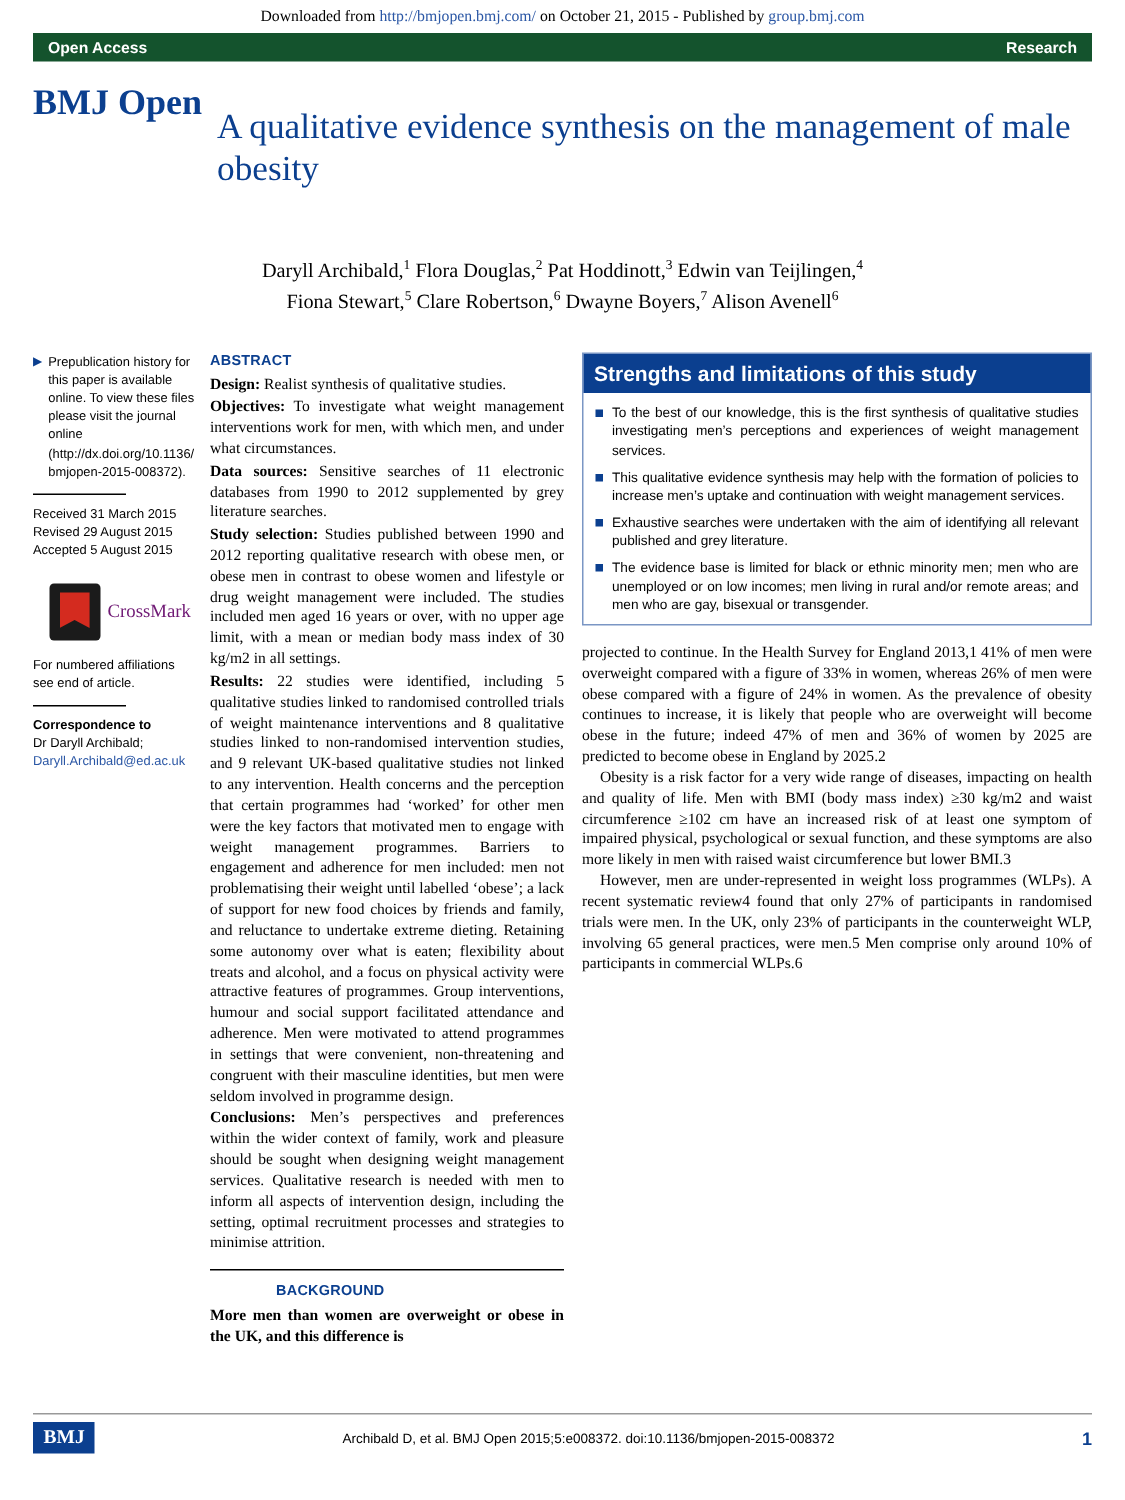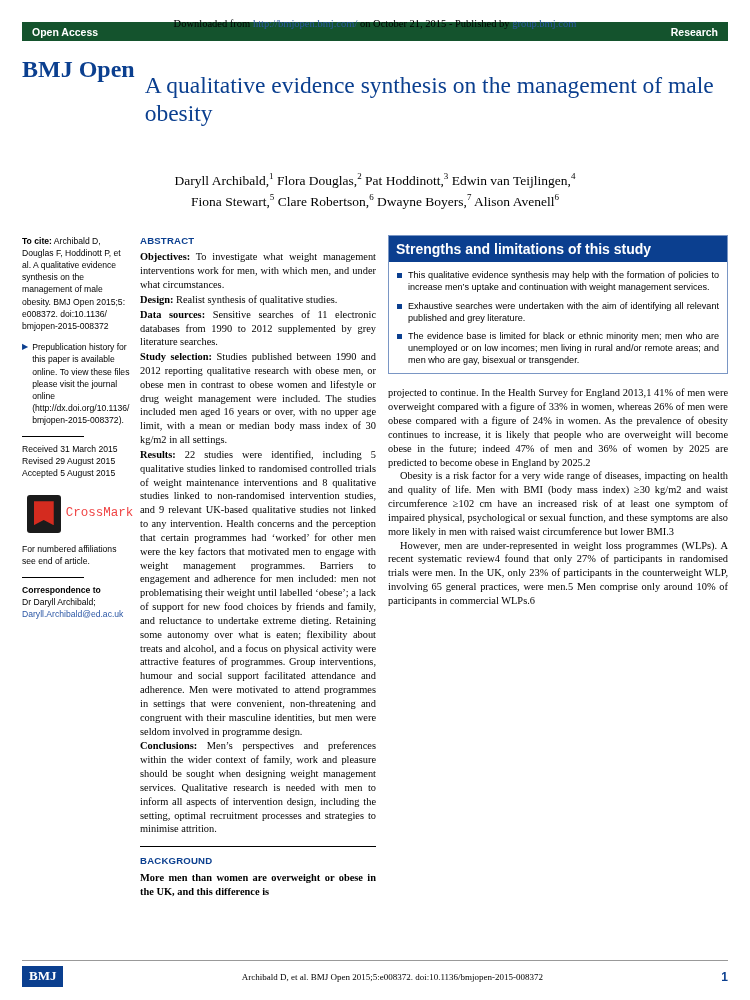--- a/index.html
+++ b/index.html
@@ -12,21 +12,21 @@
     position: relative;
     overflow: hidden;
   }
 
   
   .download-bar {
     height: 22px;
     font-family: "Liberation Serif", serif;
     font-size: 10.5px;
     text-align: center;
-    padding-top: 18px;
+    padding-top: 6px;
     color: #000;
   }
   .download-bar a { color: #2b57a5; text-decoration: none; }
 
   
   .oa-strip {
     margin: 0 22px;
     height: 19px;
     background: #14532d;
     color: #fff;
@@ -183,29 +183,29 @@
   }
   .cm-badge:after {
     content: "";
     position: absolute;
     left: 7px; top: 6px;
     width: 20px; height: 24px;
     background: #d42b1f;
     clip-path: polygon(0 0, 100% 0, 100% 100%, 50% 78%, 0 100%);
   }
   .cm-text {
-    font-family: Liberation Mono, monospace;
+    font-family: Liberation Serif, serif;
     font-size: 12.5px;
-    color: #ef4444;
+    color: #701a75;
   }
 
   
   .footer {
     position: absolute;
-    left: 0; right: 0; bottom: 0;
+    left: 0; right: 0; bottom: 18px;
     height: 40px;
   }
   .footer-rule {
     position: absolute;
     left: 22px; right: 22px; top: 0;
     border-top: 1px solid #999;
   }
   .footer-inner {
     position: absolute;
     left: 22px; right: 22px; top: 6px;
@@ -215,21 +215,21 @@
   }
   .bmj-footer-logo {
     background: #0b3f8f;
     color: #fff;
     font-family: "Liberation Serif", serif;
     font-weight: bold;
     font-size: 13px;
     padding: 2px 7px 3px 7px;
   }
   .footer-cite {
-    font-family: Liberation Serif, serif;
+    font-family: Liberation Sans, sans-serif;
     font-size: 9px;
   }
   .footer-page {
     font-family: "Liberation Sans", sans-serif;
     font-size: 12px;
     font-weight: bold;
     color: #0b3f8f;
   }
 </style>
 </head>
@@ -250,23 +250,20 @@
 </div>
 
 <div class="authors">
   <div>Daryll Archibald,<sup>1</sup> Flora Douglas,<sup>2</sup> Pat Hoddinott,<sup>3</sup> Edwin van Teijlingen,<sup>4</sup></div>
   <div>Fiona Stewart,<sup>5</sup> Clare Robertson,<sup>6</sup> Dwayne Boyers,<sup>7</sup> Alison Avenell<sup>6</sup></div>
 </div>
 
 <div class="body-area">
 
   <div class="col-left">
-    <div class="blk">
-      <b>To cite:</b><span> Archibald D, Douglas F, Hoddinott P, et al. A qualitative evidence synthesis on the management of male obesity. BMJ Open 2015;5: e008372. doi:10.1136/ bmjopen-2015-008372</span>
-    </div>
 
     <div class="blk arrow-note">
       <span class="tri">▶</span>
       <span>Prepublication history for this paper is available online. To view these files please visit the journal online (http://dx.doi.org/10.1136/ bmjopen-2015-008372).</span>
     </div>
 
     <div class="rule"></div>
 
     <div>Received 31 March 2015</div>
     <div>Revised 29 August 2015</div>
@@ -284,38 +281,39 @@
     <div>
       <b>Correspondence to</b>
       <div>Dr Daryll Archibald;</div>
       <a href="#">Daryll.Archibald@ed.ac.uk</a>
     </div>
   </div>
 
   <div class="col-mid">
     <div class="sec-head">ABSTRACT</div>
     <div class="abstract">
+      <p class="para"><span class="lead">Design:</span><span> Realist synthesis of qualitative studies.</span></p>
       <p class="para"><span class="lead">Objectives:</span><span> To investigate what weight management interventions work for men, with which men, and under what circumstances.</span></p>
-      <p class="para"><span class="lead">Design:</span><span> Realist synthesis of qualitative studies.</span></p>
       <p class="para"><span class="lead">Data sources:</span><span> Sensitive searches of 11 electronic databases from 1990 to 2012 supplemented by grey literature searches.</span></p>
       <p class="para"><span class="lead">Study selection:</span><span> Studies published between 1990 and 2012 reporting qualitative research with obese men, or obese men in contrast to obese women and lifestyle or drug weight management were included. The studies included men aged 16 years or over, with no upper age limit, with a mean or median body mass index of 30 kg/m2 in all settings.</span></p>
       <p class="para"><span class="lead">Results:</span><span> 22 studies were identified, including 5 qualitative studies linked to randomised controlled trials of weight maintenance interventions and 8 qualitative studies linked to non-randomised intervention studies, and 9 relevant UK-based qualitative studies not linked to any intervention. Health concerns and the perception that certain programmes had ‘worked’ for other men were the key factors that motivated men to engage with weight management programmes. Barriers to engagement and adherence for men included: men not problematising their weight until labelled ‘obese’; a lack of support for new food choices by friends and family, and reluctance to undertake extreme dieting. Retaining some autonomy over what is eaten; flexibility about treats and alcohol, and a focus on physical activity were attractive features of programmes. Group interventions, humour and social support facilitated attendance and adherence. Men were motivated to attend programmes in settings that were convenient, non-threatening and congruent with their masculine identities, but men were seldom involved in programme design.</span></p>
       <p class="para"><span class="lead">Conclusions:</span><span> Men’s perspectives and preferences within the wider context of family, work and pleasure should be sought when designing weight management services. Qualitative research is needed with men to inform all aspects of intervention design, including the setting, optimal recruitment processes and strategies to minimise attrition.</span></p>
     </div>
 
     <div class="rule" style="width:100%;margin-top:10px;"></div>
 
-    <div class="sec-head" style="margin-top:8px;">BACKGROUND</div>
+    <div class="sec-head" style="margin-top:8px;margin-left:44px;">BACKGROUND</div>
     <p style="margin:0;font-weight:bold;">More men than women are overweight or obese in the UK, and this difference is</p>
   </div>
 
   <div class="col-right">
     <div class="strengths-box">
       <div class="strengths-title">Strengths and limitations of this study</div>
       <ul class="strengths-list">
+        <li>To the best of our knowledge, this is the first synthesis of qualitative studies investigating men’s perceptions and experiences of weight management services.</li>
         <li>This qualitative evidence synthesis may help with the formation of policies to increase men’s uptake and continuation with weight management services.</li>
         <li>Exhaustive searches were undertaken with the aim of identifying all relevant published and grey literature.</li>
         <li>The evidence base is limited for black or ethnic minority men; men who are unemployed or on low incomes; men living in rural and/or remote areas; and men who are gay, bisexual or transgender.</li>
       </ul>
     </div>
 
     <div class="rightcol-text">
       <p class="first">projected to continue. In the Health Survey for England 2013,1 41% of men were overweight compared with a figure of 33% in women, whereas 26% of men were obese compared with a figure of 24% in women. As the prevalence of obesity continues to increase, it is likely that people who are overweight will become obese in the future; indeed 47% of men and 36% of women by 2025 are predicted to become obese in England by 2025.2</p>
       <p>Obesity is a risk factor for a very wide range of diseases, impacting on health and quality of life. Men with BMI (body mass index) ≥30 kg/m2 and waist circumference ≥102 cm have an increased risk of at least one symptom of impaired physical, psychological or sexual function, and these symptoms are also more likely in men with raised waist circumference but lower BMI.3</p>
       <p>However, men are under-represented in weight loss programmes (WLPs). A recent systematic review4 found that only 27% of participants in randomised trials were men. In the UK, only 23% of participants in the counterweight WLP, involving 65 general practices, were men.5 Men comprise only around 10% of participants in commercial WLPs.6</p>

